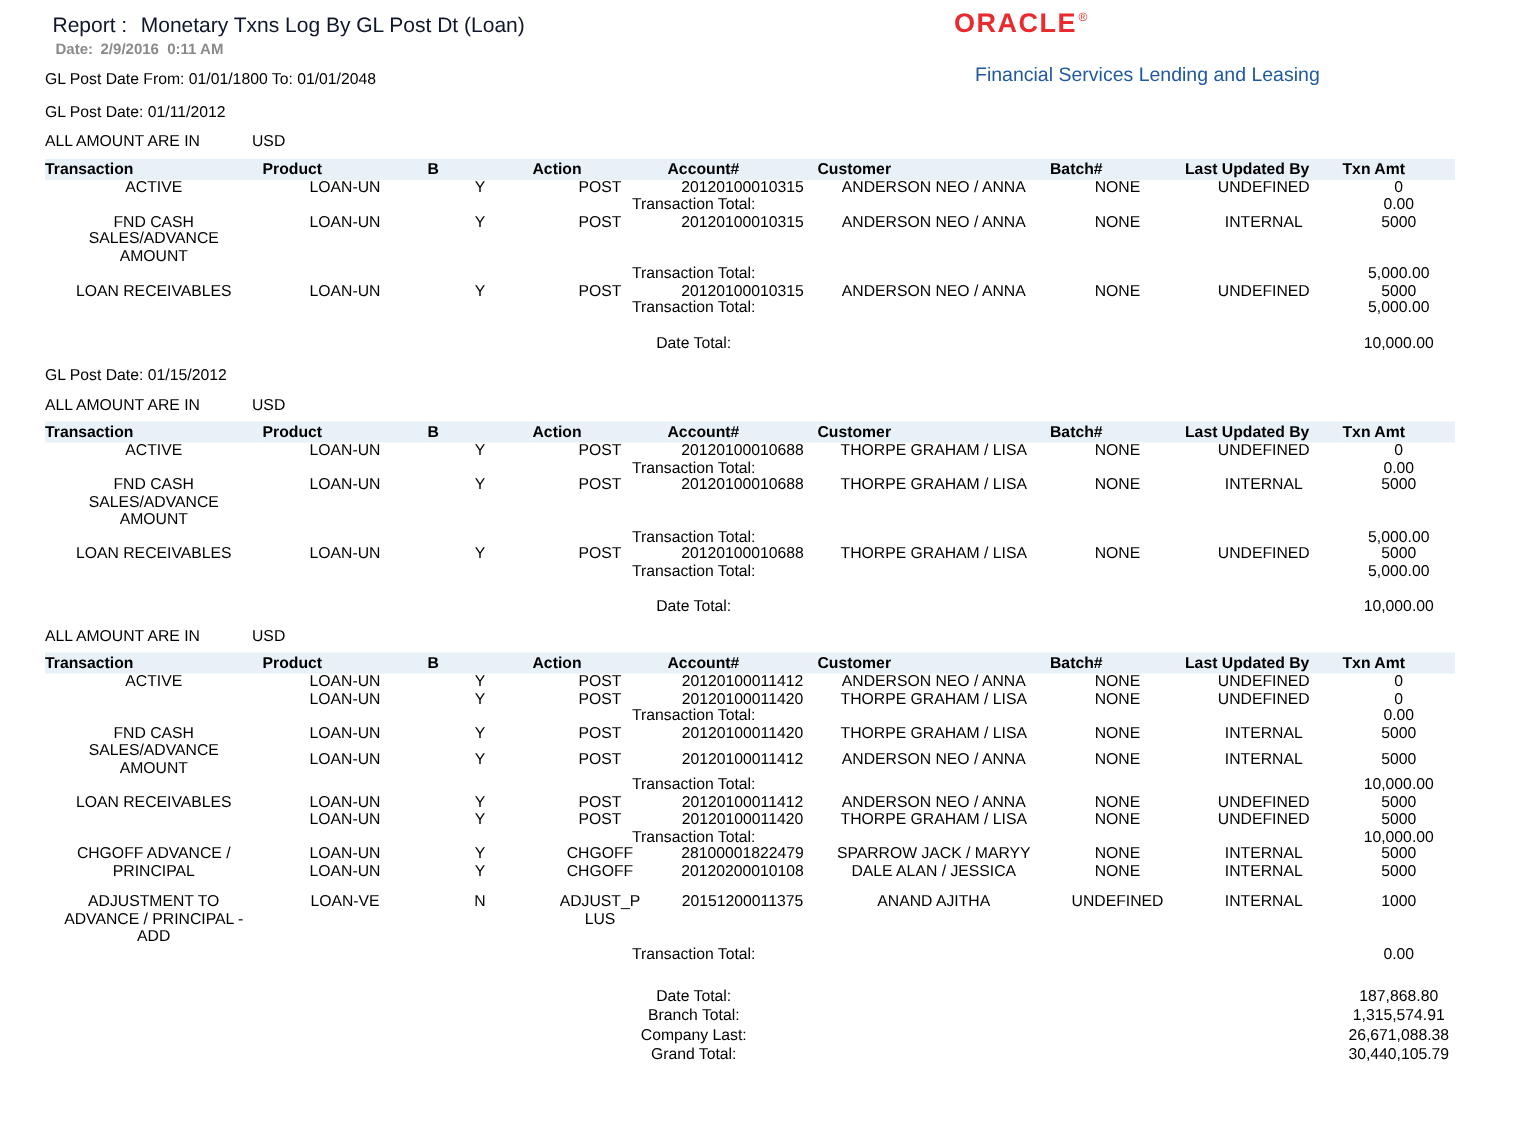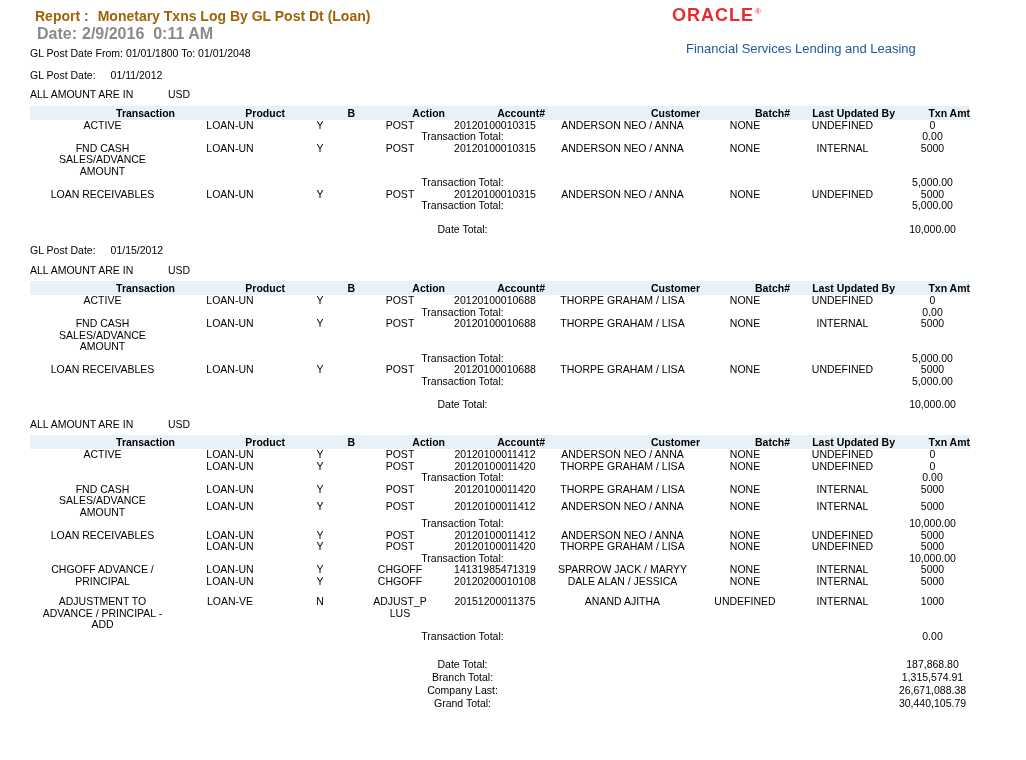--- a/index.html
+++ b/index.html
@@ -1,36 +1,36 @@
 <!DOCTYPE html>
 <html><head>
 <meta charset="utf-8">
 <style>
   *{box-sizing:border-box}
   html,body{margin:0;padding:0}
   body{width:1026px;height:760px;overflow:hidden;background:#ffffff;
        font-family:"Liberation Sans",sans-serif;color:#000;position:relative}
-  .title-line{margin:8px 0 0 35px;font-size:14px;font-weight:bold;color:#a16207;line-height:16px}
+  .title-line{margin:8px 0 0 35px;font-size:14px;font-weight:normal;color:#0f172a;line-height:16px}
   .title-line .rt{margin-left:9px}
-  .date-line{margin:2px 0 0 37px;font-size:16px;font-weight:bold;color:#8a8a8a;line-height:15px}
+  .date-line{margin:2px 0 0 37px;font-size:10px;font-weight:bold;color:#8a8a8a;line-height:15px}
   .date-line .dv{margin-left:5px;white-space:pre}
-  .brand{position:absolute;left:672px;top:7px}
+  .brand{position:absolute;left:636px;top:7px}
   .oracle{font-size:18px;font-weight:bold;color:#e92a2e;letter-spacing:1px;line-height:16px}
   .reg{font-size:8px;color:#e92a2e;vertical-align:7px;margin-left:1px}
   .tagline{margin:16px 0 0 14px;font-size:13px;color:#20599d}
   .meta-block{margin:7px 0 0 30px;font-size:10.5px}
   .meta-block p{margin:0 0 9px 0;line-height:11.5px}
   .section{margin-left:30px}
   .gl-line{font-size:10.5px;margin:10px 0 0 0;line-height:11.5px}
-  .gl-line .gv{margin-left:15px}
+  .gl-line .gv{margin-left:3px}
   .amount-line{font-size:10.5px;margin:8px 0 5px 0;line-height:11.5px}
   .amt-note{display:inline-block;width:138px}
   table.rep{border-collapse:collapse;table-layout:fixed;width:940px}
   table.rep th{background:#e8f0f8;font-size:10.5px;font-weight:bold;padding:1px 0;
-               text-align:right;height:14px;line-height:12px}
+               text-align:left;height:14px;line-height:12px}
   table.rep td{font-size:10.5px;text-align:center;vertical-align:top;padding:0;line-height:11.5px}
   td.tl{text-align:right;padding-right:6px}
   tr.sp td{height:12px}
   tr.gp td{height:9px}
   tr.sp2 td{height:16px}
   tr.rt td{line-height:13px}
   .nm{display:inline-block;max-width:126px}
   .act{display:inline-block;max-width:58px;word-break:break-all}
 </style>
 </head>
@@ -324,21 +324,21 @@
           </tr>
           <tr>
             <td class="tl" colspan="8">Transaction Total:</td>
             <td>10,000.00</td>
           </tr>
           <tr>
             <td rowspan="2"><span class="nm">CHGOFF ADVANCE / PRINCIPAL</span></td>
             <td>LOAN-UN</td>
             <td>Y</td>
             <td><span class="act">CHGOFF</span></td>
-            <td>14131985471319</td>
+            <td>28100001822479</td>
             <td>SPARROW JACK / MARYY</td>
             <td>NONE</td>
             <td>INTERNAL</td>
             <td>5000</td>
           </tr>
           <tr>
             <td>LOAN-UN</td>
             <td>Y</td>
             <td><span class="act">CHGOFF</span></td>
             <td>20120200010108</td>

